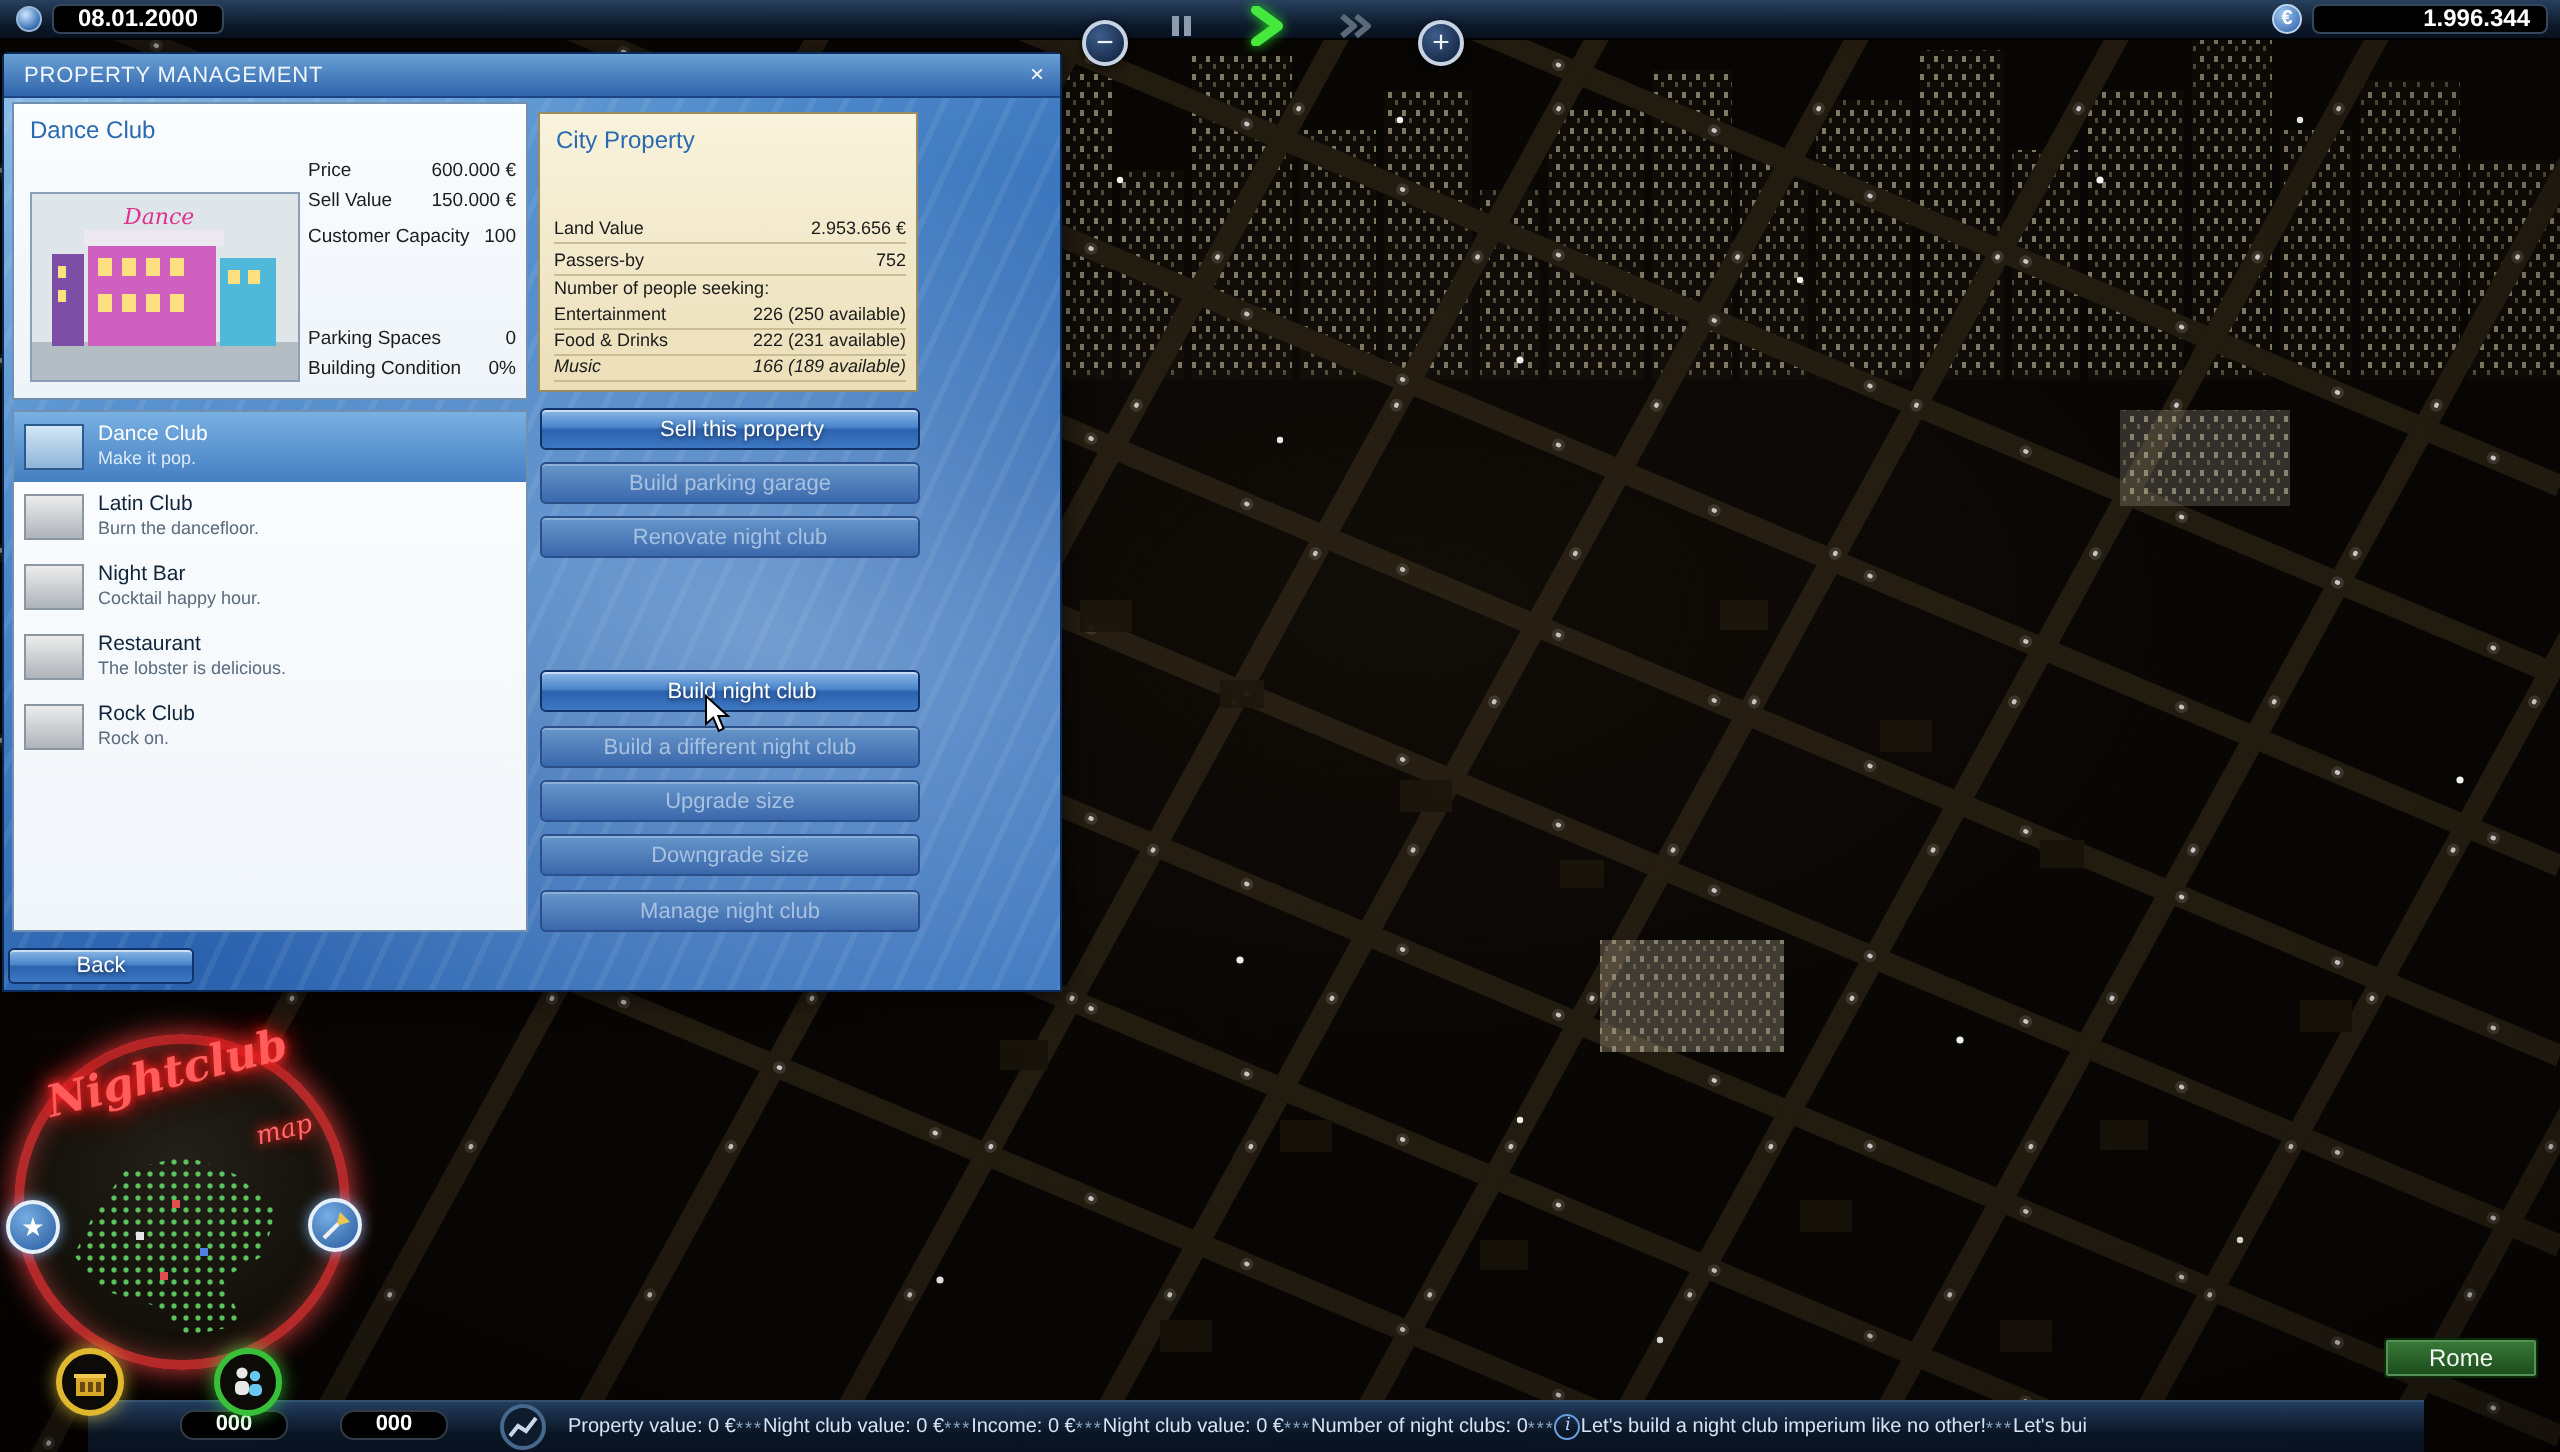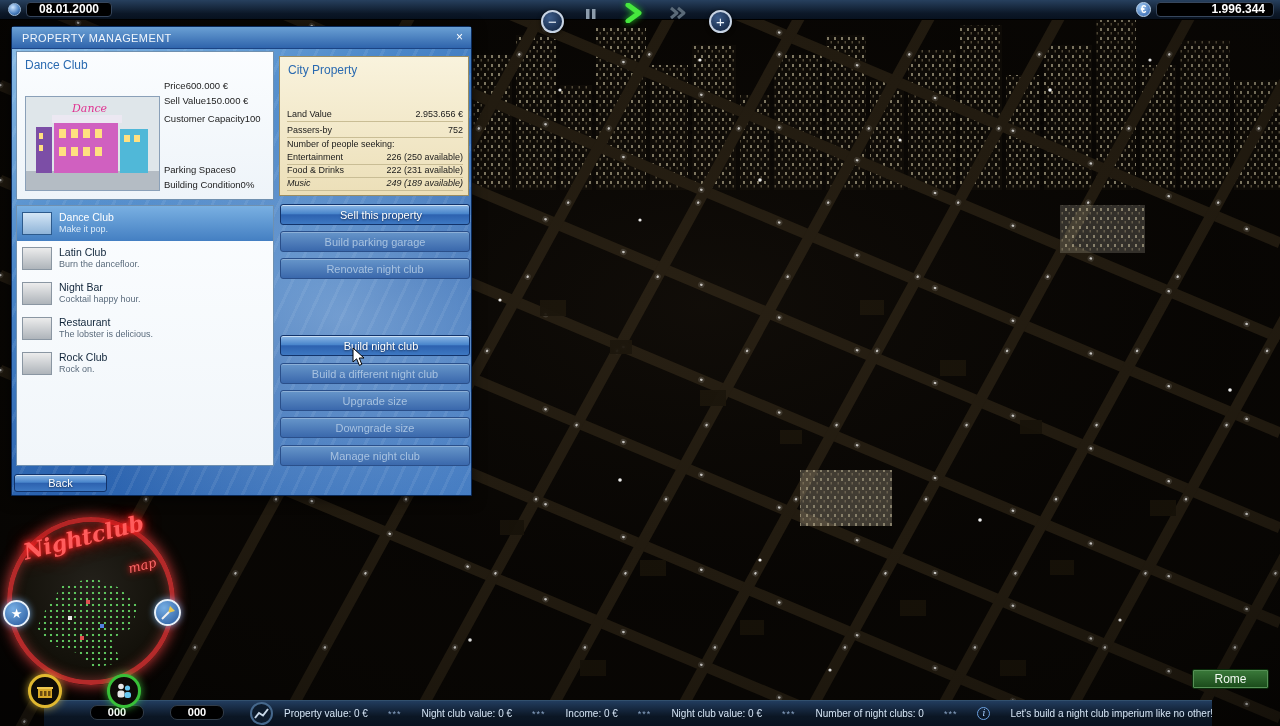--- a/index.html
+++ b/index.html
@@ -27,40 +27,40 @@
   #time-controls { position:absolute; left:50%; margin-left:-99px; top:0; width:198px; height:38px; z-index:11; }
   .circle-btn { position:absolute; width:23px; height:23px; border-radius:50%;
     background:radial-gradient(circle at 35% 30%, #3c5c8a, #0e1e38); border:2px solid #c8d4e4;
     color:#eef4fb; font-size:15px; text-align:center; line-height:19px;
     box-shadow:0 1px 4px rgba(0,0,0,.7); cursor:pointer; }
   #zoom-out-btn { left:0; top:10px; }
   #zoom-in-btn  { left:168px; top:10px; }
   .flat-ctrl { position:absolute; top:6px; }
 
   
-  #prop-window { position:absolute; left:11px; top:26px; width:461px; height:470px; z-index:20;
+  #prop-window { position:absolute; left:1px; top:26px; width:530px; height:470px; z-index:20;
     border:1px solid #0a2a5a; border-radius:3px 3px 0 0; box-shadow:0 3px 14px rgba(0,0,0,.65);
     background:
       radial-gradient(120% 90% at 72% 62%, rgba(215,238,255,.42), rgba(255,255,255,0) 58%),
       repeating-linear-gradient(115deg, rgba(255,255,255,.07) 0 3px, rgba(255,255,255,0) 3px 15px),
       linear-gradient(150deg,#8fc0e8 0%,#4a86c8 34%,#2a62ae 66%,#3a74be 100%); }
   #pw-titlebar { position:absolute; left:0; top:0; width:100%; height:22px;
     background:linear-gradient(#6aa0d4,#2f64ac); border-bottom:1px solid #1c4484;
     color:#f0f6fc; font-size:11px; letter-spacing:.4px; line-height:22px; padding-left:10px; }
   #pw-close { position:absolute; right:4px; top:3px; width:15px; height:15px; color:#fff;
     font-size:12px; text-align:center; line-height:14px; cursor:pointer; }
 
   .panel-light { position:absolute; background:linear-gradient(#fbfdff,#eef4f9);
     border:1px solid #6f90b0; }
   #building-panel { left:4px; top:24px; width:258px; height:149px; }
   .panel-title { position:absolute; left:8px; top:6px; font-size:12px; color:#2a6ab0; }
   #thumb-box { position:absolute; left:8px; top:44px; width:135px; height:95px;
     border:1px solid #8aa0b8; background:#e8edf1; }
   .stat-row { position:absolute; left:147px; width:104px; display:flex;
-    justify-content:flex-start; font-size:9.5px; color:#1c1c1c; }
+    justify-content:space-between; font-size:9.5px; color:#1c1c1c; }
 
   #city-panel { position:absolute; left:267px; top:29px; width:190px; height:140px;
     background:linear-gradient(#f9f3dd,#ecdfb8); border:1px solid #9a8c60; }
   .crow { position:absolute; left:7px; width:176px; height:13px; display:flex;
     justify-content:space-between; font-size:9px; color:#1a1a1a; }
   .crow.lined { border-bottom:1px solid #c9bd95; }
 
   #club-list { position:absolute; left:4px; top:178px; width:258px; height:261px;
     background:linear-gradient(#fbfdff,#f1f6fa); border:1px solid #6f90b0; overflow:hidden; }
   .club-item { height:35px; display:flex; align-items:center; gap:7px; padding-left:5px; cursor:pointer; }
@@ -123,21 +123,21 @@
   #bottom-bar { position:absolute; left:0; bottom:0; width:1168px; height:26px; z-index:8;
     background:linear-gradient(#223c5e,#0b1624 62%,#081220); border-top:1px solid #32506e;margin-left:44px; }
   .counter { position:absolute; top:4px; width:54px; height:15px; background:#000;
     border:1px solid #323c48; border-radius:7px; color:#fff; font-size:11px; font-weight:bold;
     text-align:center; line-height:13px; }
   #counter-1 { left:46px; } #counter-2 { left:126px; }
   #chart-btn { position:absolute; left:206px; top:1px; width:23px; height:23px; border-radius:50%;
     background:#0d1b2c; border:2px solid #46688c; cursor:pointer;
     display:flex; align-items:center; justify-content:center; }
   #ticker-strip { position:absolute; left:236px; right:0; top:0; height:100%; display:flex;
-    align-items:center; gap:20px; overflow:hidden; white-space:nowrap; padding-left:4px;
+    align-items:center; overflow:hidden; white-space:nowrap; padding-left:4px;
     font-size:10px; color:#d4e4f4; }
   .sep { font-size:9px; color:#8aa4c4; letter-spacing:1px; flex:0 0 auto; }
   .stat-item, .ticker-text { flex:0 0 auto; }
   #info-icon { flex:0 0 auto; width:13px; height:13px; border-radius:50%; border:1px solid #6aa0e0;
     color:#aad0ff; font-family:"DejaVu Serif", serif; font-style:italic; font-size:9px;
     text-align:center; line-height:11px; cursor:pointer; }
 
   #city-name { position:absolute; left:1192px; top:669px; width:77px; height:20px; z-index:6;
     background:linear-gradient(#3a7a3a,#1a4a1a); border:1px solid #0a2a0a; border-radius:2px;
     box-shadow:inset 0 0 0 1px #559055; color:#f0f8f0; font-size:12px; text-align:center;
@@ -370,21 +370,21 @@
     <div class="crow lined" style="top:95px;">
       <span>Entertainment</span>
       <span>226 (250 available)</span>
     </div>
     <div class="crow lined" style="top:108px;">
       <span>Food &amp; Drinks</span>
       <span>222 (231 available)</span>
     </div>
     <div class="crow lined" style="top:121px;font-style:italic;">
       <span>Music</span>
-      <span>249 (189 available)</span>
+      <span>166 (189 available)</span>
     </div>
   </div>
 
   <div id="club-list">
     <div class="club-item selected">
       <span class="club-thumb"></span>
       <span class="club-text">
         <span class="club-name">Dance Club</span>
         <span class="club-desc">Make it pop.</span>
       </span>

